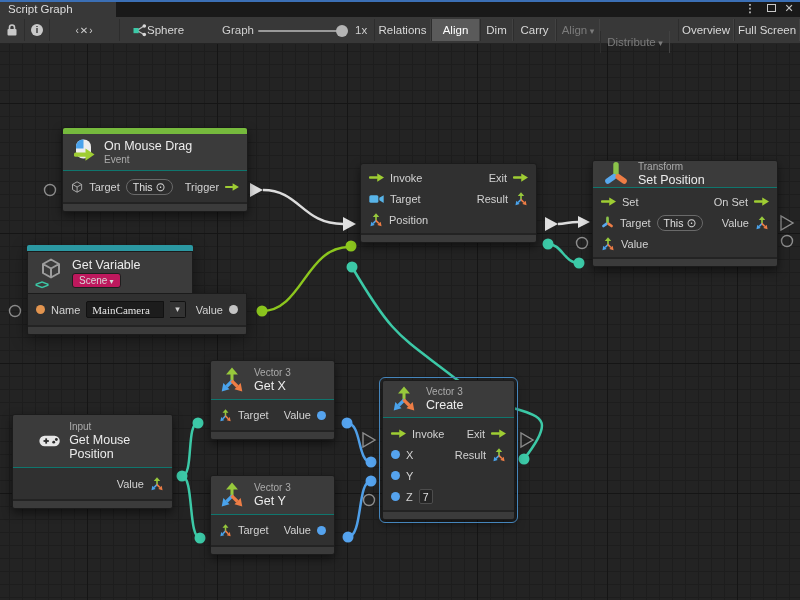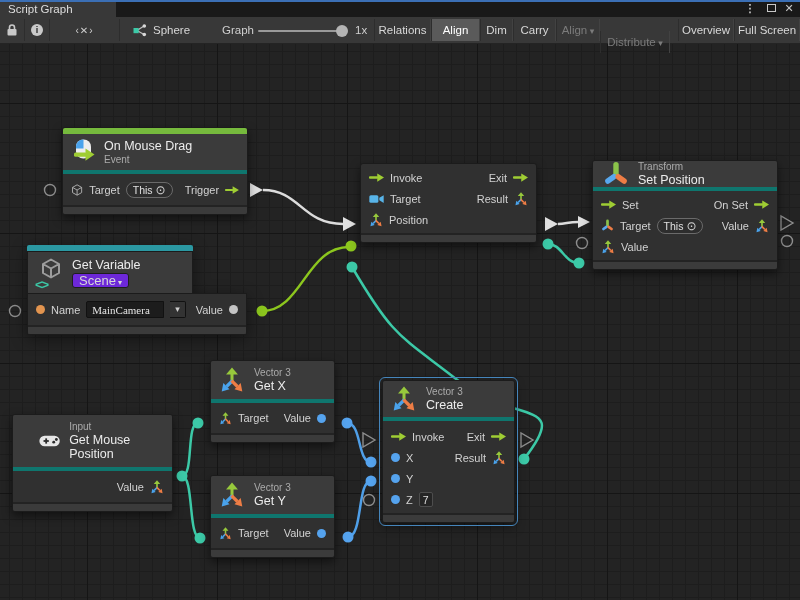--- a/index.html
+++ b/index.html
@@ -21,21 +21,21 @@
   .toolbar { position:absolute; left:0; top:17px; width:800px; height:27px; background:#383838;
              border-bottom:1px solid #242424; z-index:6; color:#d8d8d8; font-size:11.5px; }
   .tbtn { position:absolute; top:2px; height:22px; line-height:22px; text-align:center;
           border-left:1px solid #2d2d2d; border-right:1px solid #424242; }
   .tbtn.active { background:#5a5a5a; color:#fff; }
   .tbtn.disabled { color:#7b7b7b; }
   .dd::after { content:" \25BE"; font-size:9px; }
   .iconbtn { position:absolute; top:2px; height:22px; display:flex; align-items:center; justify-content:center;
              border-right:1px solid #2d2d2d; }
   .codeglyph::after { content:"\2039\2715\203A"; font-size:10px; color:#cfcfcf; letter-spacing:1px; }
-  .crumb { position:absolute; top:2px; height:22px; display:flex; align-items:center; gap:6px; }
+  .crumb { position:absolute; top:2px; height:22px; display:flex; align-items:center; }
   .zoomlabel { position:absolute; top:2px; height:22px; line-height:22px; color:#cfcfcf; }
   .slidertrack { position:absolute; top:13px; height:2px; background:#9a9a9a; border-radius:1px; }
   .sliderknob { position:absolute; top:8px; width:12px; height:12px; border-radius:50%; background:#b4b4b4; }
 
   
   .graph { position:absolute; left:0; top:44px; width:800px; height:556px; background-color:#232323;
     background-image:
       linear-gradient(#151515 1px, transparent 1px),
       linear-gradient(90deg,#151515 1px, transparent 1px),
       linear-gradient(#1d1d1d 1px, transparent 1px),
@@ -43,21 +43,21 @@
     background-size:130px 130px,130px 130px,13px 13px,13px 13px;
     background-position:87px 59px,87px 59px,9px 7px,9px 7px;
   }
   svg.wires { position:absolute; left:0; top:0; width:800px; height:600px; z-index:1; pointer-events:none; }
 
   
   .node { position:absolute; z-index:2; background:#303030; border:1px solid #1b1b1b; border-radius:3px;
           box-shadow:0 4px 10px rgba(0,0,0,.5); color:#d2d2d2; }
   .node.selected { outline:1px solid #4585bb; outline-offset:2px; }
   .cbar { height:6px; border-radius:2px 2px 0 0; }
-  .nhead { background:#3b3b3b; border-bottom:4px solid #0f766e; display:flex; align-items:center;
+  .nhead { background:#3b3b3b; border-bottom:1px solid #0f766e; display:flex; align-items:center;
            gap:9px; padding:5px 10px; border-radius:2px 2px 0 0; }
   .ncol { display:flex; flex-direction:column; gap:1px; }
   .ncat { font-size:10px; color:#ababab; }
   .ntitle { font-size:12.5px; color:#ececec; }
   .nfoot { height:9px; background:#3b3b3b; border-top:2px solid #232323; border-radius:0 0 2px 2px; }
   .row { height:21px; display:flex; align-items:center; padding:0 8px; gap:6px; font-size:11px; color:#d2d2d2; }
   .row.tall { height:31px; }
   .row.between { justify-content:space-between; }
   .row.end { justify-content:flex-end; }
   .grp { display:flex; align-items:center; gap:6px; }
@@ -65,22 +65,22 @@
   .chip { background:#2d2d2d; border:1px solid #6a6a6a; border-radius:8px; padding:0 6px; font-size:10.5px;
           color:#e0e0e0; display:inline-flex; align-items:center; gap:3px; height:16px; }
   .chip .tgt::after { content:"\2299"; font-size:12px; color:#cfcfcf; }
   .valchip { background:#252525; border:1px solid #4d4d4d; border-radius:2px; min-width:14px; height:15px;
              font-size:10.5px; color:#e0e0e0; text-align:center; line-height:14px; padding:0 3px; }
   .field { background:#1c1c1c; border:1px solid #111; border-radius:2px 0 0 2px; height:17px; line-height:16px;
            padding:0 5px; font-size:11px; color:#e4e4e4; }
   .fieldbtn { background:#333; border:1px solid #111; border-left:none; border-radius:0 2px 2px 0; height:17px;
               width:16px; text-align:center; color:#cfcfcf; }
   .fieldbtn::after { content:"\25BE"; font-size:9px; }
-  .scenechip { background:#6d28d9; border:1px solid #1e1e1e; border-radius:3px; height:15px; line-height:14px;
-               padding:0 6px; font-size:13px; color:#d8d8d8; align-self:flex-start; }
+  .scenechip { background:#be185d; border:1px solid #1e1e1e; border-radius:3px; height:15px; line-height:14px;
+               padding:0 6px; font-size:10px; color:#d8d8d8; align-self:flex-start; }
   .scenechip::after { content:" \25BE"; font-size:8px; }
   .gv-head { background:#3b3b3b; border:1px solid #1b1b1b; border-bottom:none; }
   .gv-body { background:#303030; border:1px solid #1b1b1b; }
 </style>
 </head>
 <body>
 
 <div id="app">
 
   <svg width="0" height="0" style="position:absolute">

